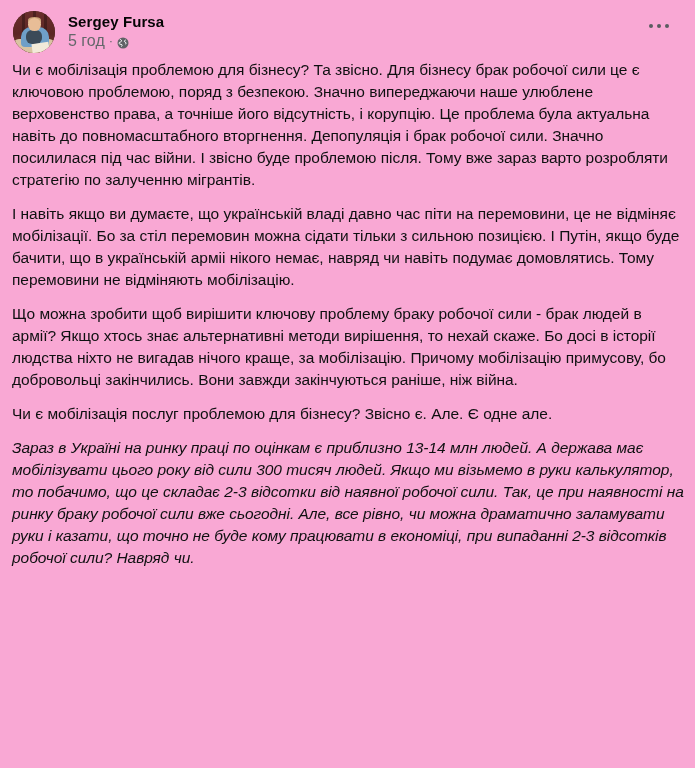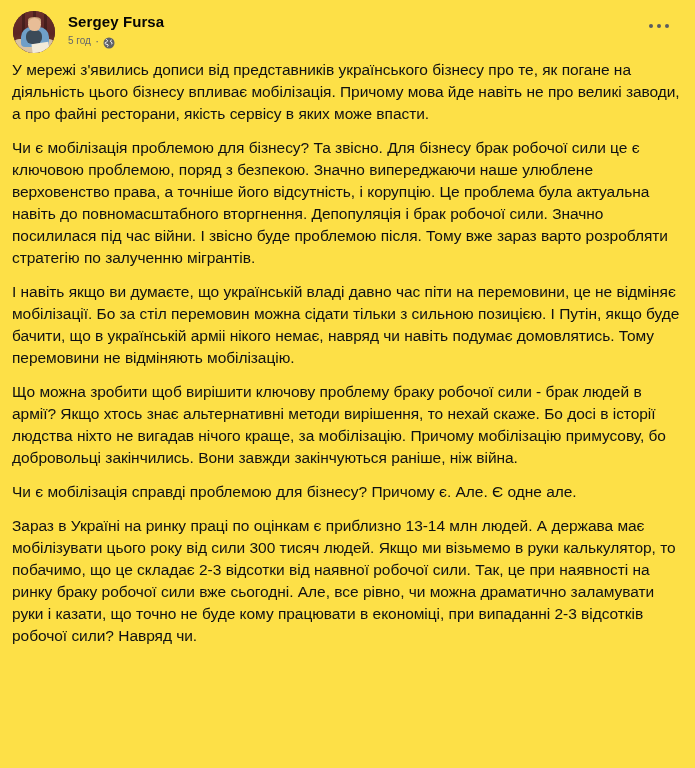--- a/index.html
+++ b/index.html
@@ -6,21 +6,21 @@
   html, body {
     width:695px;
     height:768px;
     background:#ffffff;
     font-family:"Liberation Sans", sans-serif;
     overflow:hidden;
   }
   .post {
     width:695px;
     height:768px;
-    background:#fde047;
+    background:#f9a8d4;
     position:relative;
   }
 
   
   .post-header {
     display:flex;
     align-items:flex-start;
     padding:11px 12px 0 13px;
     height:56px;
     position:relative;
@@ -58,21 +58,21 @@
     line-height:19px;
     letter-spacing:0.1px;
   }
   .meta-row {
     display:flex;
     align-items:center;
     gap:4px;
     margin-top:2px;
   }
   .meta-time {
-    font-size:10px;
+    font-size:16px;
     color:#65676b;
     line-height:16px;
   }
   .meta-dot {
     font-size:13px;
     color:#65676b;
     line-height:16px;
   }
   .globe-icon {
     width:12px; height:12px;
@@ -102,21 +102,21 @@
     padding:3px 9px 0 12px;
   }
   .post-body p {
     font-size:15.5px;
     line-height:22px;
     color:#0f1011;
     margin-bottom:12px;
     letter-spacing:-0.05px;
     word-spacing:0.1px;
   }
-  .post-body p:last-child { margin-bottom:4px; }
+  .post-body p:last-child { margin-bottom:4px;font-style:italic; }
 </style>
 </head>
 <body>
 
 <div class="post">
 
   <div class="post-header">
 
     <div class="avatar-wrap">
       <div class="avatar-art">
@@ -149,22 +149,21 @@
     </div>
 
     <div class="menu-dots">
       <span></span>
       <span></span>
       <span></span>
     </div>
   </div>
 
   <div class="post-body">
-    <p>У мережі з'явились дописи від представників українського бізнесу про те, як погане на діяльність цього бізнесу впливає мобілізація. Причому мова йде навіть не про великі заводи, а про файні ресторани, якість сервісу в яких може впасти.</p>
     <p>Чи є мобілізація проблемою для бізнесу? Та звісно. Для бізнесу брак робочої сили це є ключовою проблемою, поряд з безпекою. Значно випереджаючи наше улюблене верховенство права, а точніше його відсутність, і корупцію. Це проблема була актуальна навіть до повномасштабного вторгнення. Депопуляція і брак робочої сили. Значно посилилася під час війни. І звісно буде проблемою після. Тому вже зараз варто розробляти стратегію по залученню мігрантів.</p>
     <p>І навіть якщо ви думаєте, що українській владі давно час піти на перемовини, це не відміняє мобілізації. Бо за стіл перемовин можна сідати тільки з сильною позицією. І Путін, якщо буде бачити, що в українській арміі нікого немає, навряд чи навіть подумає домовлятись. Тому перемовини не відміняють мобілізацію.</p>
     <p>Що можна зробити щоб вирішити ключову проблему браку робочої сили - брак людей в армії? Якщо хтось знає альтернативні методи вирішення, то нехай скаже. Бо досі в історії людства ніхто не вигадав нічого краще, за мобілізацію. Причому мобілізацію примусову, бо добровольці закінчились. Вони завжди закінчуються раніше, ніж війна.</p>
-    <p>Чи є мобілізація справді проблемою для бізнесу? Причому є. Але. Є одне але.</p>
+    <p>Чи є мобілізація послуг проблемою для бізнесу? Звісно є. Але. Є одне але.</p>
     <p>Зараз в Україні на ринку праці по оцінкам є приблизно 13-14 млн людей. А держава має мобілізувати цього року від сили 300 тисяч людей. Якщо ми візьмемо в руки калькулятор, то побачимо, що це складає 2-3 відсотки від наявної робочої сили. Так, це при наявності на ринку браку робочої сили вже сьогодні. Але, все рівно, чи можна драматично заламувати руки і казати, що точно не буде кому працювати в економіці, при випаданні 2-3 відсотків робочої сили? Навряд чи.</p>
 
   </div>
 
 </div>
 
 </body></html>

